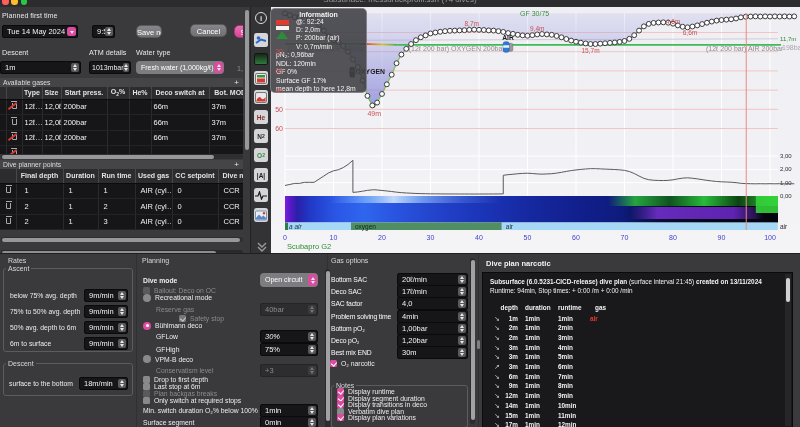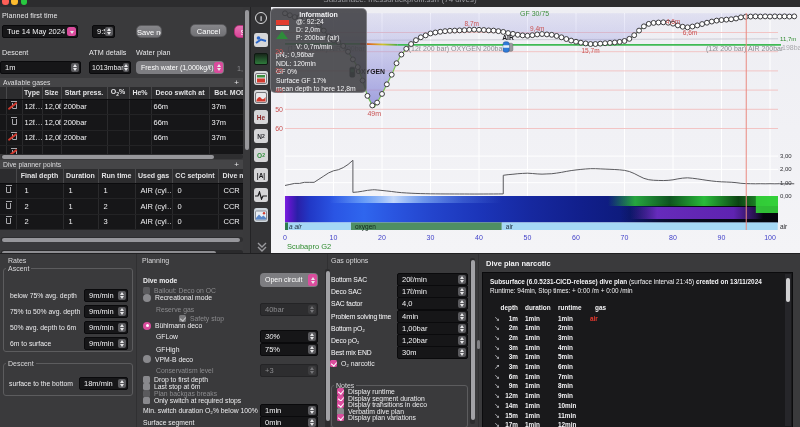--- a/index.html
+++ b/index.html
@@ -143,21 +143,21 @@
           <i class="up"></i>
           <i class="dn"></i>
         </span>
     </div>
     <div class="btn" style="left:136px; top:18px; width:26px;">Save new</div>
     <div class="btn" style="left:190px; top:17px; width:37px;">Cancel</div>
     <div class="btn pink" style="left:234px; top:18px; width:30px;">Save</div>
 
     <div class="lbl" style="left:2px; top:41px;">Descent</div>
     <div class="lbl" style="left:89px; top:41px;">ATM details</div>
-    <div class="lbl" style="left:136px; top:41px;">Water plan</div>
+    <div class="lbl" style="left:136px; top:41px;">Water type</div>
 
     <div class="field h13" style="left:0px; top:54px; width:81px;">
       <span>1m</span>
       <span class="spinner">
           <i class="up"></i>
           <i class="dn"></i>
         </span>
     </div>
     <div class="field h13" style="left:89px; top:54px; width:42px; padding-left:2px; font-size:7px;">
       <span>1013mbar</span>

